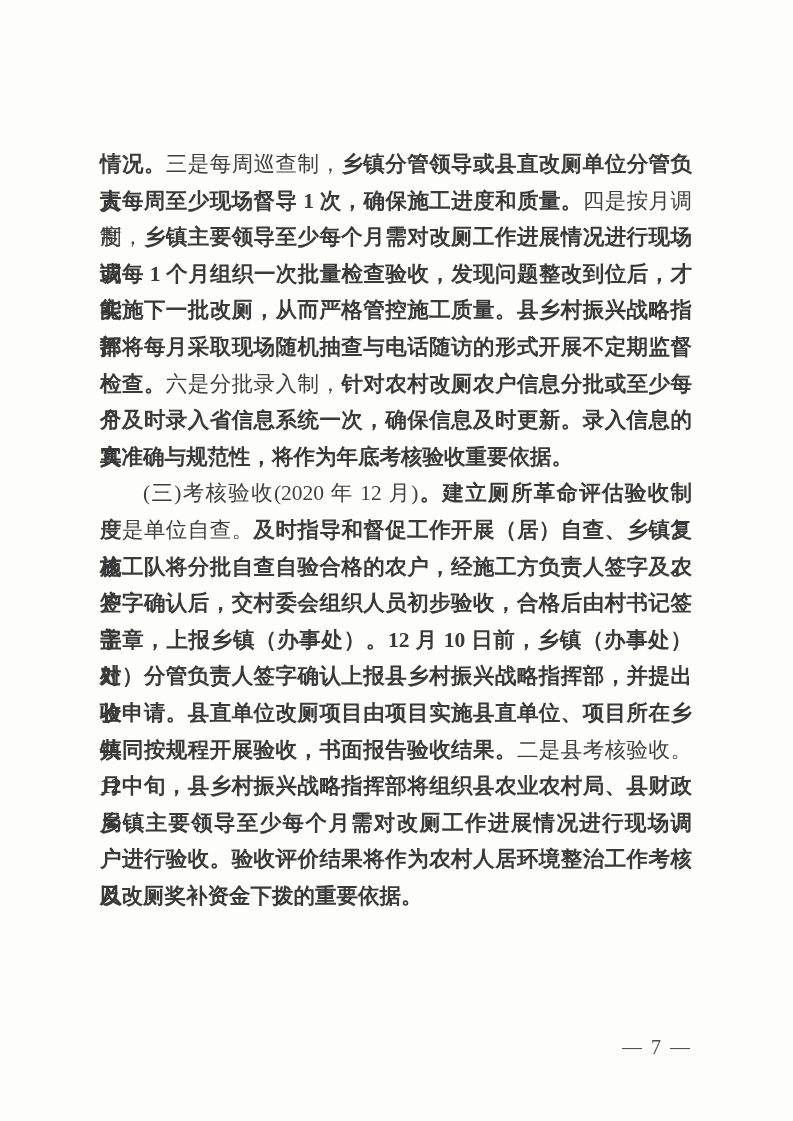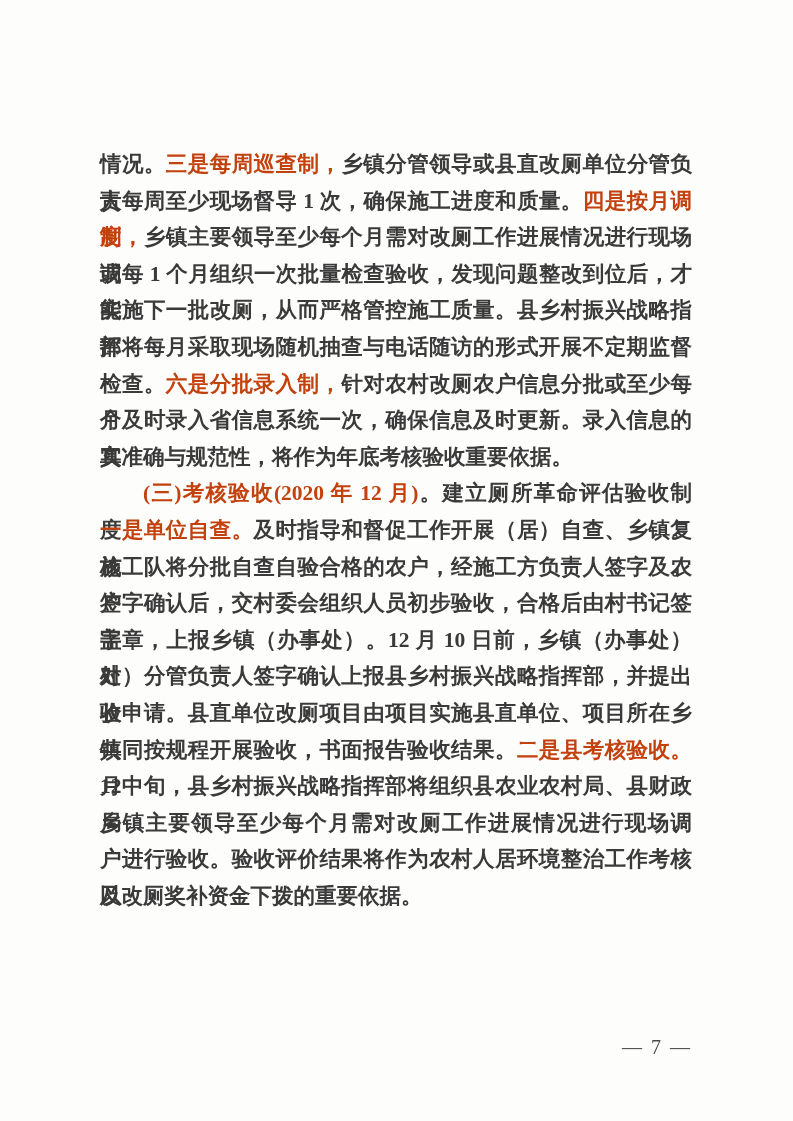--- a/index.html
+++ b/index.html
@@ -32,22 +32,22 @@
     white-space: normal;
   }
   .line.endpara {
     text-align-last: left;
   }
   .line.indent {
     text-indent: 43px;
   }
   .seg { font-weight: bold; }
   .seg.bold {
-    font-weight: 700;
-    color: #c2410c;
+    font-weight: 400;
+    color: #404040;
   }
   .page-footer {
     position: absolute;
     left: 100px;
     top: 1036px;
     width: 592px;
     text-align: right;
     font-size: 20px;
     color: #4a4a4a;
     letter-spacing: 2px;

